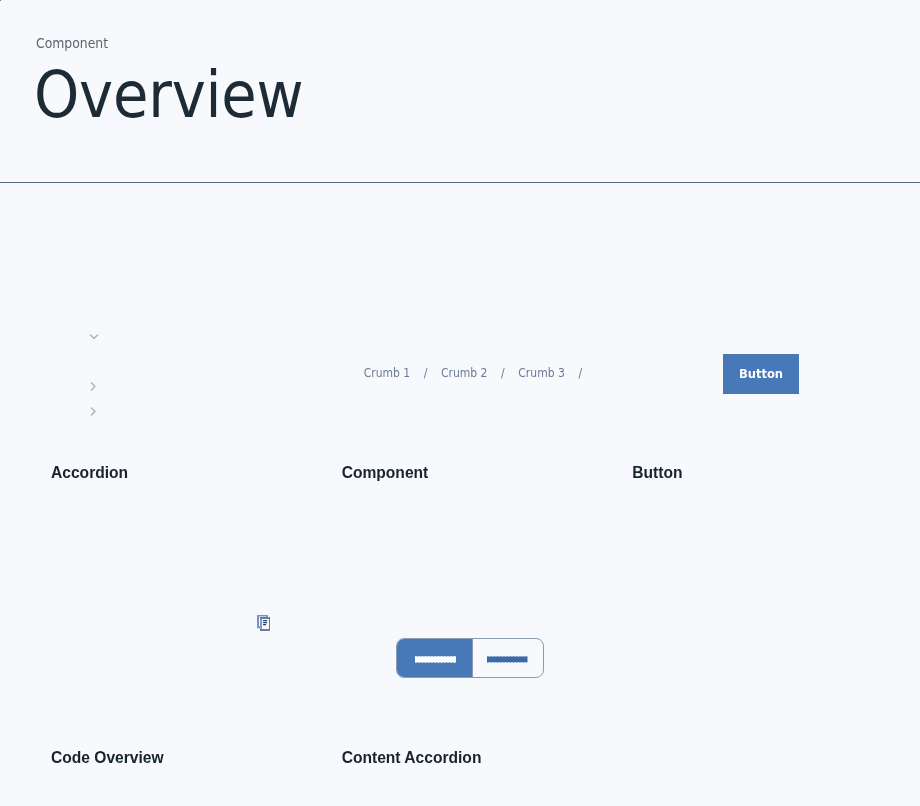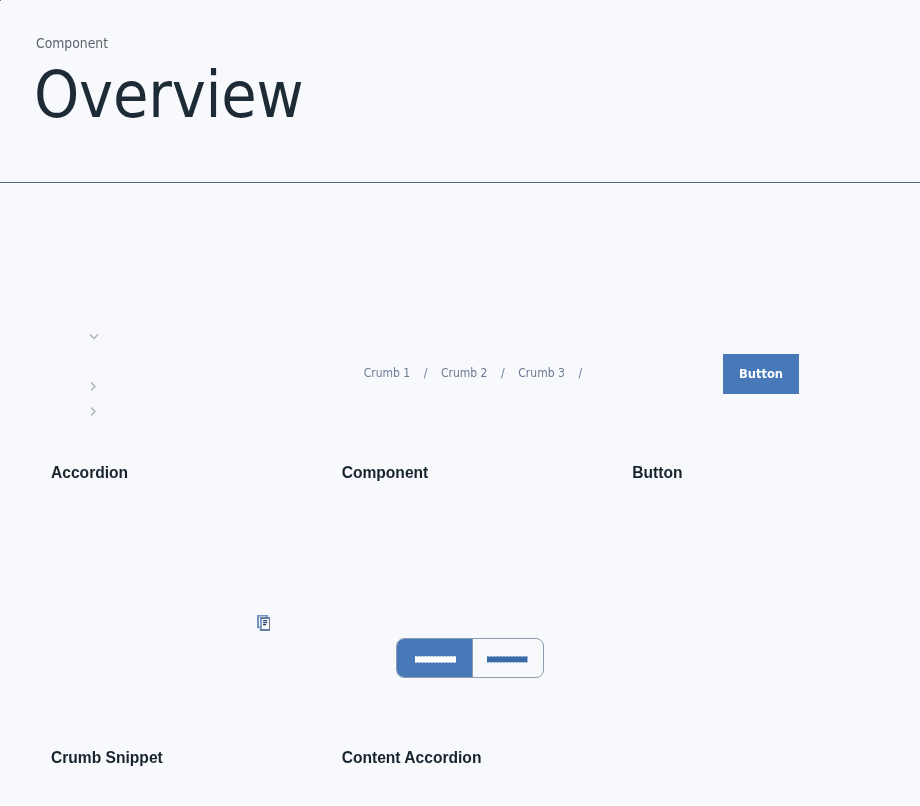--- a/index.html
+++ b/index.html
@@ -147,21 +147,21 @@
             <rect x="3" y="2" width="2" height="14" fill="#82a0c5"></rect>
             <rect x="12" y="2" width="1" height="14" fill="#667896"></rect>
             <rect x="3" y="2" width="10" height="2" fill="#647f9f"></rect>
             <rect x="3" y="14" width="10" height="2" fill="#647f9f"></rect>
           <rect x="6" y="5" width="4.2" height="1.2" rx="0.5" fill="#26496e"></rect>
           <rect x="6" y="7" width="4.2" height="1.2" rx="0.5" fill="#26496e"></rect>
           <rect x="6" y="9" width="3.2" height="1.2" rx="0.5" fill="#243b55"></rect>
         </svg>
       </div>
     </div>
-    <div class="cell-label">Crumb Snippet</div>
+    <div class="cell-label">Code Overview</div>
   </div>
 
   <div class="cell">
     <div class="preview">
       <div class="switch">
         <div class="sw-seg active">
           <div class="sw-bar">
             <svg width="41" height="7" viewBox="0 0 41 7">
               <defs>
                   <pattern id="tkL" width="1.45" height="7" patternUnits="userSpaceOnUse">

